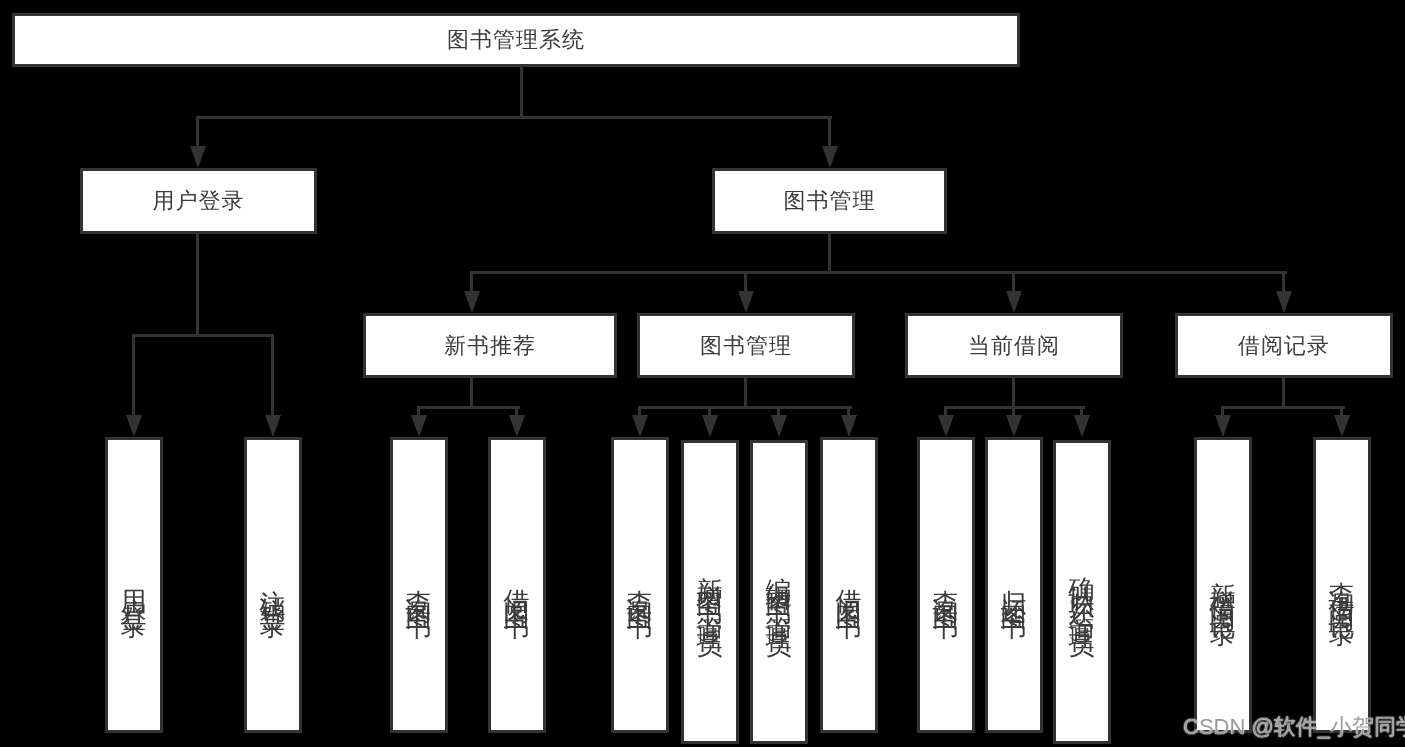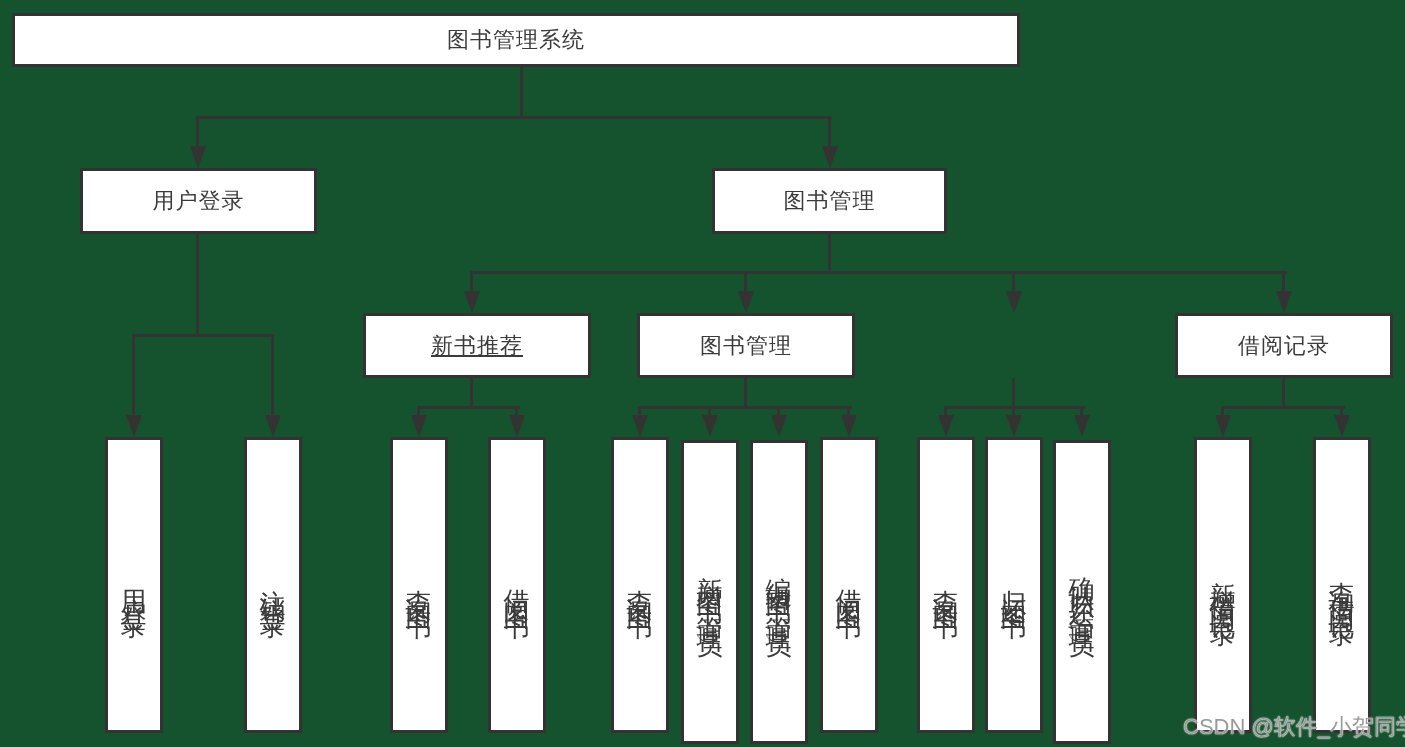--- a/index.html
+++ b/index.html
@@ -1,17 +1,17 @@
 <!DOCTYPE html>
 <html><head>
 <meta charset="utf-8">
 <style>
   html,body{margin:0;padding:0;background:#ffffff;}
   .canvas{
-    position:relative;width:1405px;height:747px;background:#14532d;overflow:hidden;
+    position:relative;width:1405px;height:747px;background:#000000;overflow:hidden;
     font-family:"Liberation Sans","DejaVu Sans",sans-serif;color:#3b3b3b;
   }
   .hnode{
     position:absolute;box-sizing:border-box;border:3px solid #333;background:#fff;
     display:flex;align-items:center;justify-content:center;
     font-size:22px;letter-spacing:1px;color:#3b3b3b;
   }
   .vnode{
     position:absolute;box-sizing:border-box;border:3px solid #333;background:#fff;
     width:58px;top:437px;height:296px;
@@ -38,25 +38,28 @@
     <span>图书管理系统</span>
   </div>
 
   <div class="hnode" style="left:80px;top:168px;width:237px;height:66px;">
     <span>用户登录</span>
   </div>
   <div class="hnode" style="left:712px;top:168px;width:235px;height:66px;">
     <span>图书管理</span>
   </div>
 
-  <div class="hnode" style="left:363px;top:313px;width:228px;height:65px;text-decoration:underline;">
+  <div class="hnode" style="left:363px;top:313px;width:254px;height:65px;">
     <span>新书推荐</span>
   </div>
   <div class="hnode" style="left:637px;top:313px;width:218px;height:65px;">
     <span>图书管理</span>
+  </div>
+  <div class="hnode" style="left:905px;top:313px;width:218px;height:65px;">
+    <span>当前借阅</span>
   </div>
   <div class="hnode" style="left:1175px;top:313px;width:218px;height:65px;">
     <span>借阅记录</span>
   </div>
 
   <div class="vnode" style="left:105px;">
     <span class="vtext">用户登录</span>
   </div>
   <div class="vnode" style="left:244px;">
     <span class="vtext">注销登录</span>

